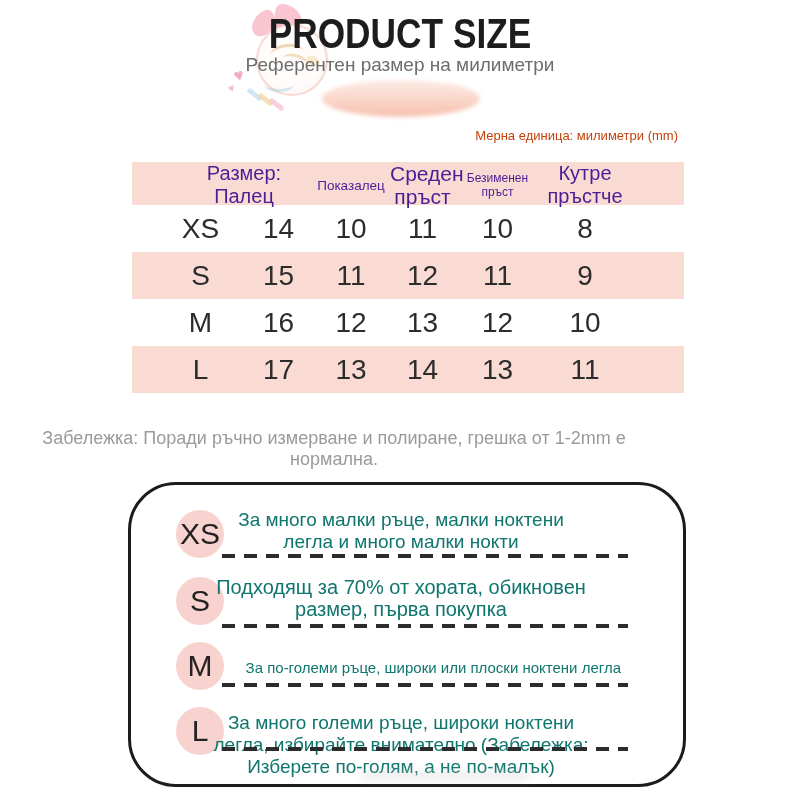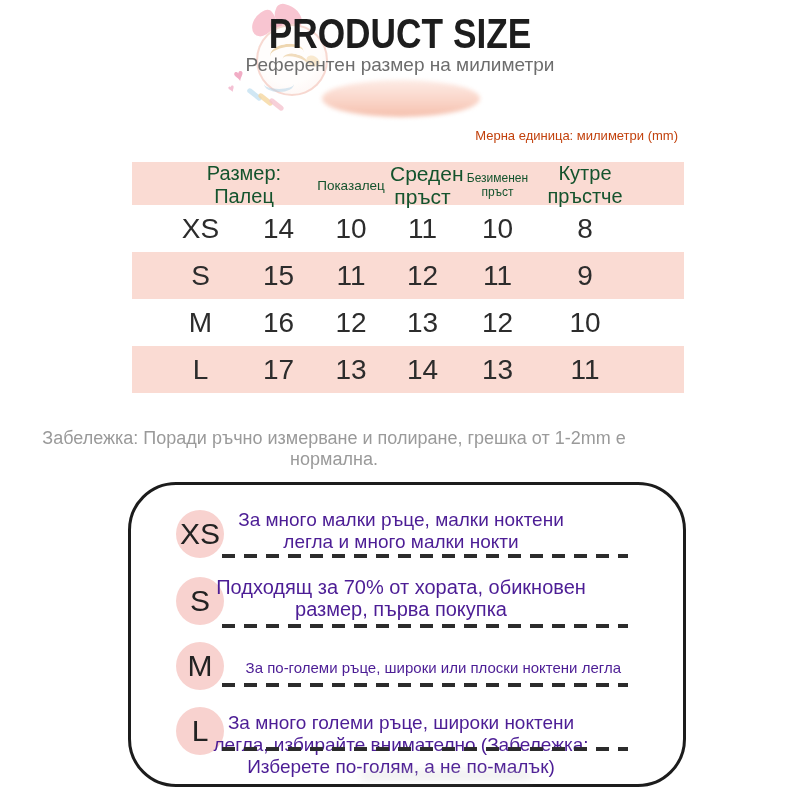--- a/index.html
+++ b/index.html
@@ -44,41 +44,41 @@
     color:#1d1d1d; transform:scaleX(.84); }
   #subtitle { left:0; top:54px; width:800px; text-align:center; font-size:19px; color:#6d6d6d; }
   #nail-ellipse { left:322px; top:80px; width:158px; height:37px; border-radius:50%;
     background:linear-gradient(180deg,#fdece6 0%, #fad5c8 55%, #f5c0ae 100%); filter:blur(2px); }
   #unit-label { top:128px; right:122px; font-size:13px; color:#c2410c; }
 
   
   #size-table { left:132px; top:162px; width:552px; }
   .trow { display:grid; grid-template-columns:113px 67px 78px 65px 85px 90px 54px;
     align-items:center; text-align:center; }
-  .trow.head-row { height:43px; background:var(--pink); color:#14532d; }
+  .trow.head-row { height:43px; background:var(--pink); color:#4c1d95; }
   .trow.data-row { height:47px; font-size:28px; color:#2c2c2c; }
   .trow.data-row.pink { background:var(--pink); }
   .cell-size-thumb { grid-column:1 / 3; padding-left:44px; font-size:20px; }
   .cell-index-h  { font-size:13.5px; }
   .cell-middle-h { font-size:21px; line-height:23px; }
   .cell-ring-h   { font-size:12px; line-height:14px;text-align:center; }
   .cell-pinky-h  { font-size:20px; }
   .cell-size { padding-left:24px; }
 
   
   #note { left:0; top:428px; width:668px; text-align:center; font-size:18px; color:#9a9a9a; }
 
   
   #guide-box { left:128px; top:482px; width:558px; height:305px;
     border:3px solid #1c1c1c; border-radius:48px; background:#fff; }
   .g-circle { position:absolute; left:45px; width:48px; height:48px; border-radius:50%;
     background:var(--circle-pink); display:flex; align-items:center; justify-content:center;
     font-size:30px; color:#222222; }
   .g-desc { position:absolute; left:50px; width:440px; display:flex; justify-content:center;
-    text-align:center; color:#4c1d95; }
+    text-align:center; color:#0f766e; }
   .g-desc span { display:inline-block; }
   .g-desc.xs { top:24px;  font-size:19px; line-height:22px; } .g-desc.xs span { max-width:350px; }
   .g-desc.s  { top:91px;  font-size:20px; line-height:22px; } .g-desc.s  span { max-width:390px; }
   .g-desc.m  { top:174px; font-size:15px; line-height:18px;justify-content:flex-end; }
   .g-desc.l  { top:227px; font-size:19px; line-height:22px; } .g-desc.l  span { max-width:384px; }
   .g-dash { position:absolute; left:91px; width:406px; height:4px;
     background:repeating-linear-gradient(90deg,#2c2c2c 0 13px, transparent 13px 22px); }
   #smudge { position:absolute; left:230px; top:286px; width:170px; height:9px;
     background:#c4c4c4; opacity:.3; filter:blur(5px); }
 

